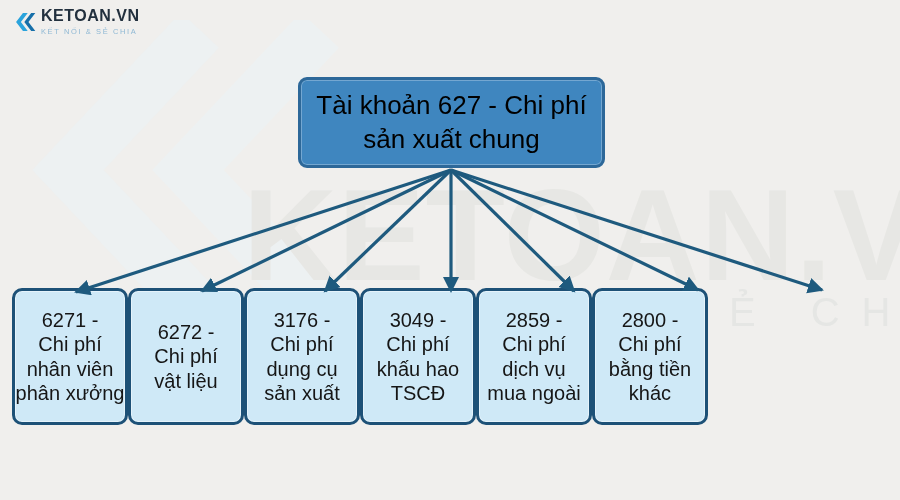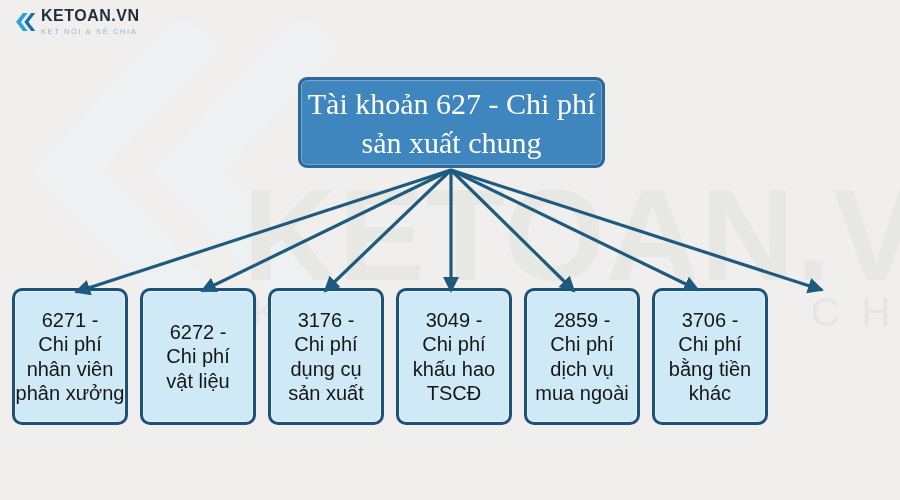--- a/index.html
+++ b/index.html
@@ -27,25 +27,25 @@
   .brand{font-size:16px;font-weight:bold;color:#22303e;letter-spacing:0.5px;line-height:1.05;}
   .tagline{font-size:7.5px;color:#8fb8d4;letter-spacing:1.6px;margin-top:2px;}
   
   .root-node{
     position:absolute;left:298px;top:77px;width:307px;height:91px;z-index:4;
     background:#3f86bf;border:3px solid #2d6899;border-radius:9px;
     box-shadow:inset 0 0 0 1px rgba(255,255,255,0.28);
     display:flex;align-items:center;justify-content:center;
   }
   .root-label{
-    color:#ffffff;font-size:30px;line-height:1.3;text-align:center;white-space:pre-line;font-family:Liberation Serif, serif;
+    color:#000000;font-size:26px;line-height:1.3;text-align:center;white-space:pre-line;
   }
   .child-row{
     position:absolute;left:12px;top:288px;width:804px;height:137px;z-index:4;
-    display:flex;gap:12px;
+    display:flex;
   }
   .child-node{
     width:116px;height:137px;flex:0 0 116px;
     background:#cfe9f7;border:3px solid #1d5177;border-radius:10px;
     box-shadow:inset 0 0 0 1px rgba(255,255,255,0.45);
     display:flex;align-items:center;justify-content:center;
   }
   .child-label{
     color:#161616;font-size:20px;line-height:1.22;text-align:center;white-space:pre-line;
   }
@@ -122,20 +122,20 @@
 khấu hao
 TSCĐ</div>
     </div>
     <div class="child-node">
       <div class="child-label">2859 -
 Chi phí
 dịch vụ
 mua ngoài</div>
     </div>
     <div class="child-node">
-      <div class="child-label">3706 -
+      <div class="child-label">2800 -
 Chi phí
 bằng tiền
 khác</div>
     </div>
   </div>
 
 </div>
 
 </body></html>

